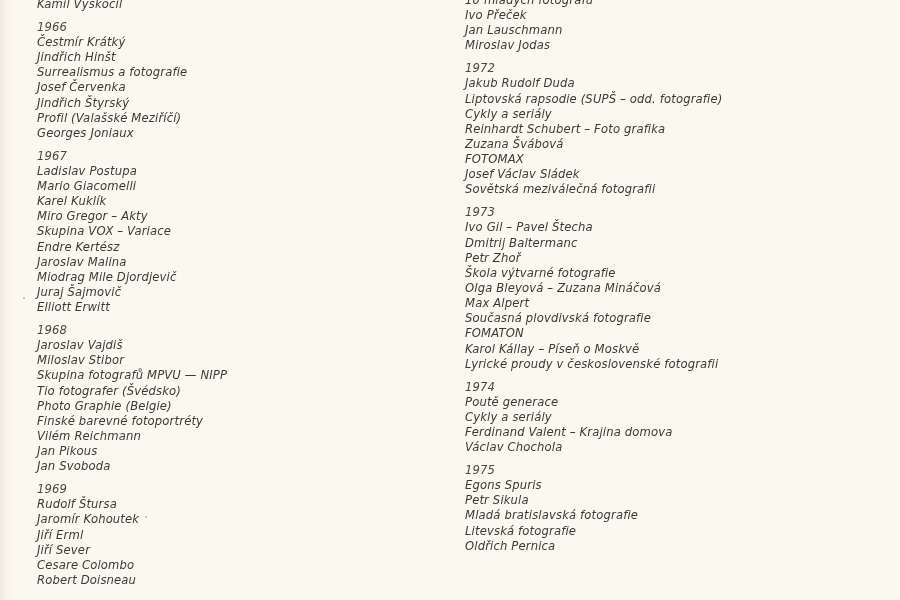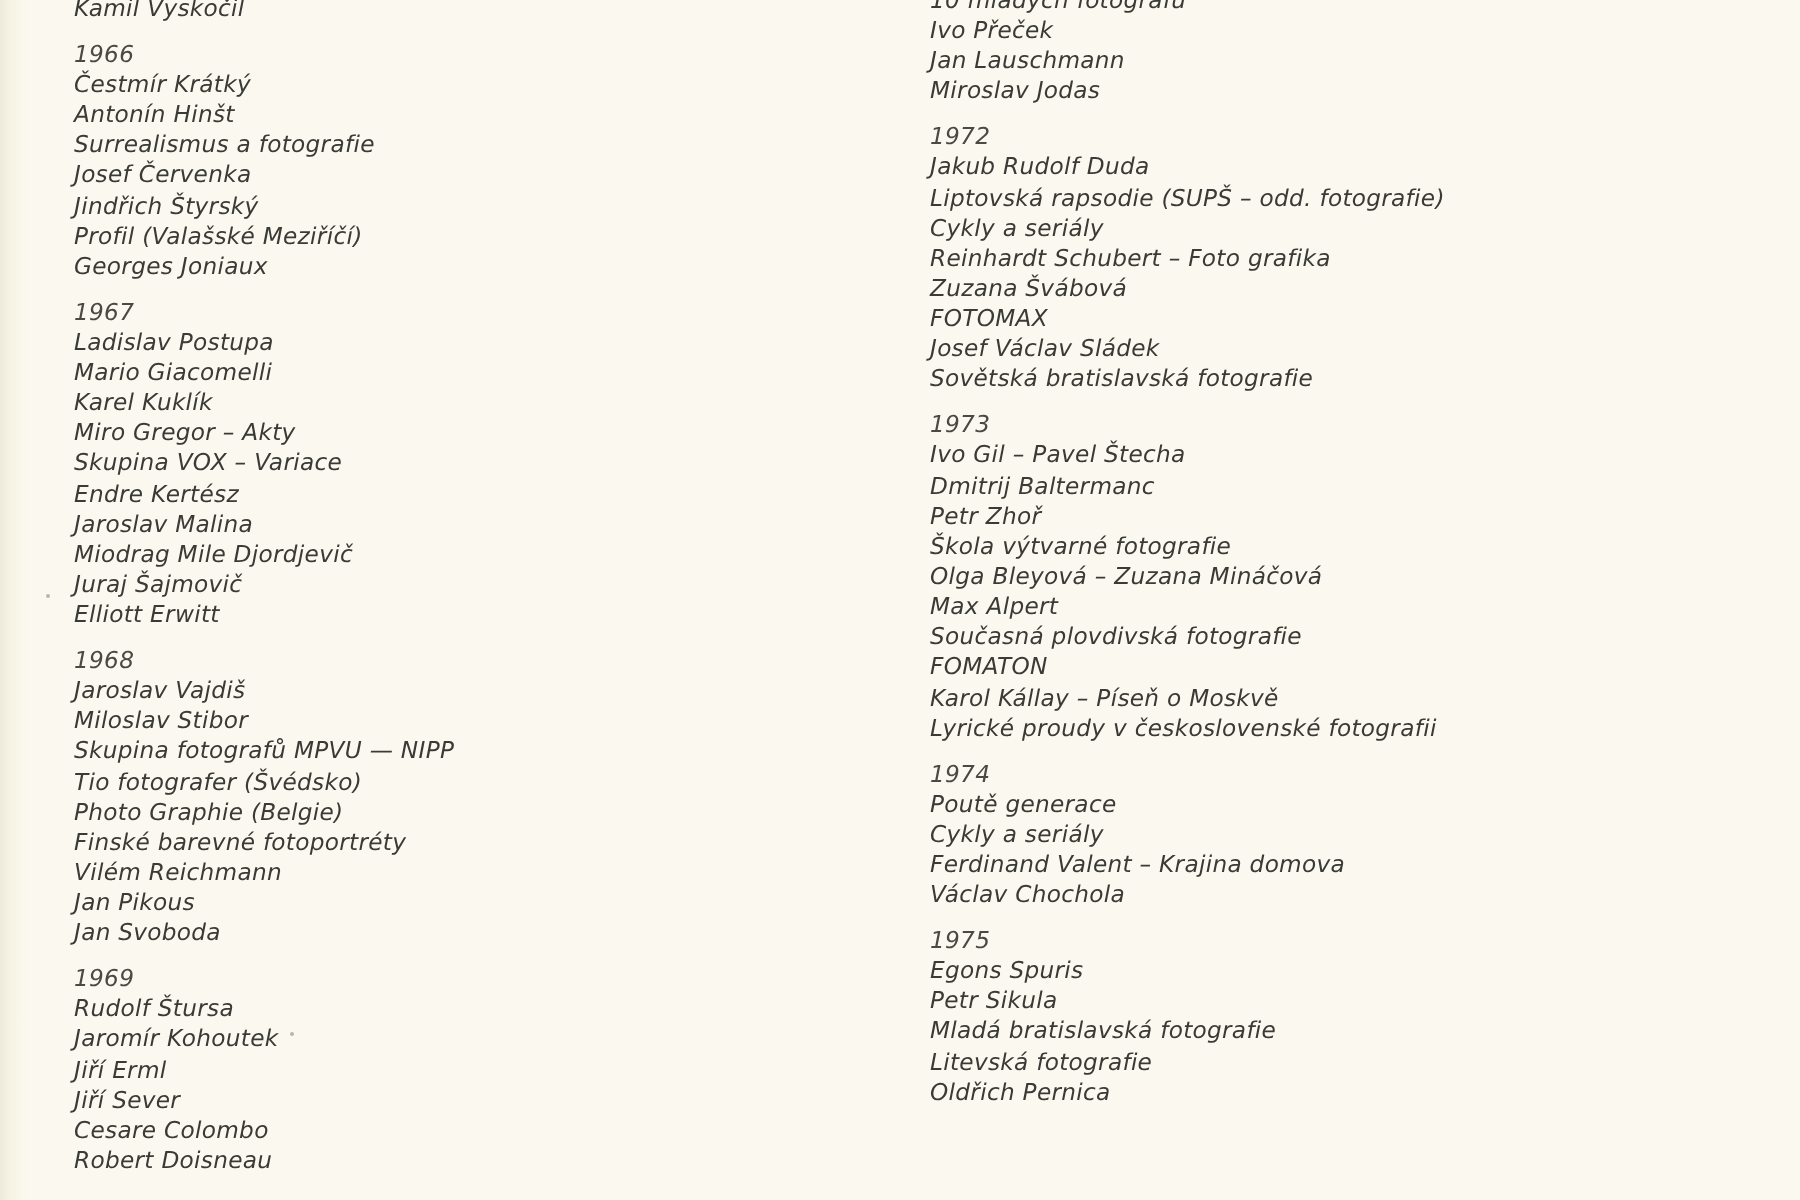--- a/index.html
+++ b/index.html
@@ -53,21 +53,21 @@
 
   <div class="column col-left">
 
     <div class="group">
       <span class="entry">Kamil Vyskočil</span>
     </div>
 
     <div class="group">
       <span class="year">1966</span>
       <span class="entry">Čestmír Krátký</span>
-      <span class="entry">Antonín Hinšt</span>
+      <span class="entry">Jindřich Hinšt</span>
       <span class="entry">Surrealismus a fotografie</span>
       <span class="entry">Josef Červenka</span>
       <span class="entry">Jindřich Štyrský</span>
       <span class="entry">Profil (Valašské Meziříčí)</span>
       <span class="entry">Georges Joniaux</span>
     </div>
 
     <div class="group">
       <span class="year">1967</span>
       <span class="entry">Ladislav Postupa</span>
@@ -117,21 +117,21 @@
 
     <div class="group">
       <span class="year">1972</span>
       <span class="entry">Jakub Rudolf Duda</span>
       <span class="entry">Liptovská rapsodie (SUPŠ – odd. fotografie)</span>
       <span class="entry">Cykly a seriály</span>
       <span class="entry">Reinhardt Schubert – Foto grafika</span>
       <span class="entry">Zuzana Švábová</span>
       <span class="entry">FOTOMAX</span>
       <span class="entry">Josef Václav Sládek</span>
-      <span class="entry">Sovětská bratislavská fotografie</span>
+      <span class="entry">Sovětská meziválečná fotografii</span>
     </div>
 
     <div class="group">
       <span class="year">1973</span>
       <span class="entry">Ivo Gil – Pavel Štecha</span>
       <span class="entry">Dmitrij Baltermanc</span>
       <span class="entry">Petr Zhoř</span>
       <span class="entry">Škola výtvarné fotografie</span>
       <span class="entry">Olga Bleyová – Zuzana Mináčová</span>
       <span class="entry">Max Alpert</span>

